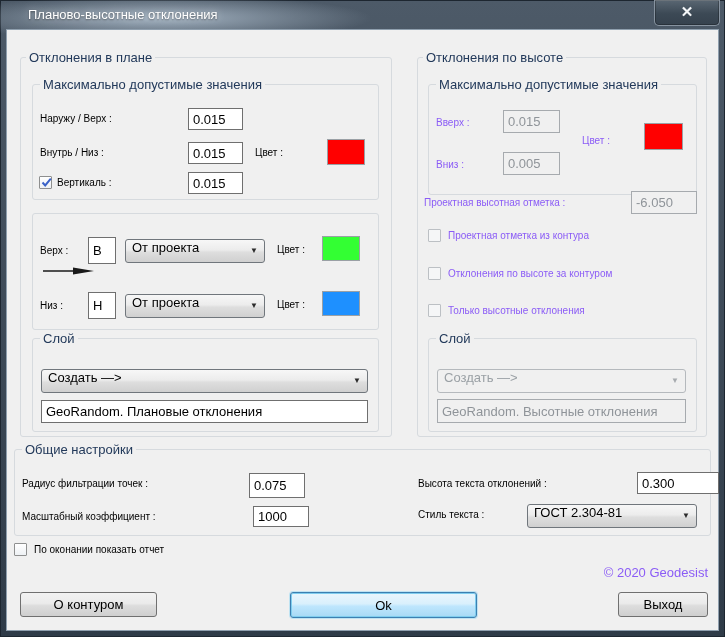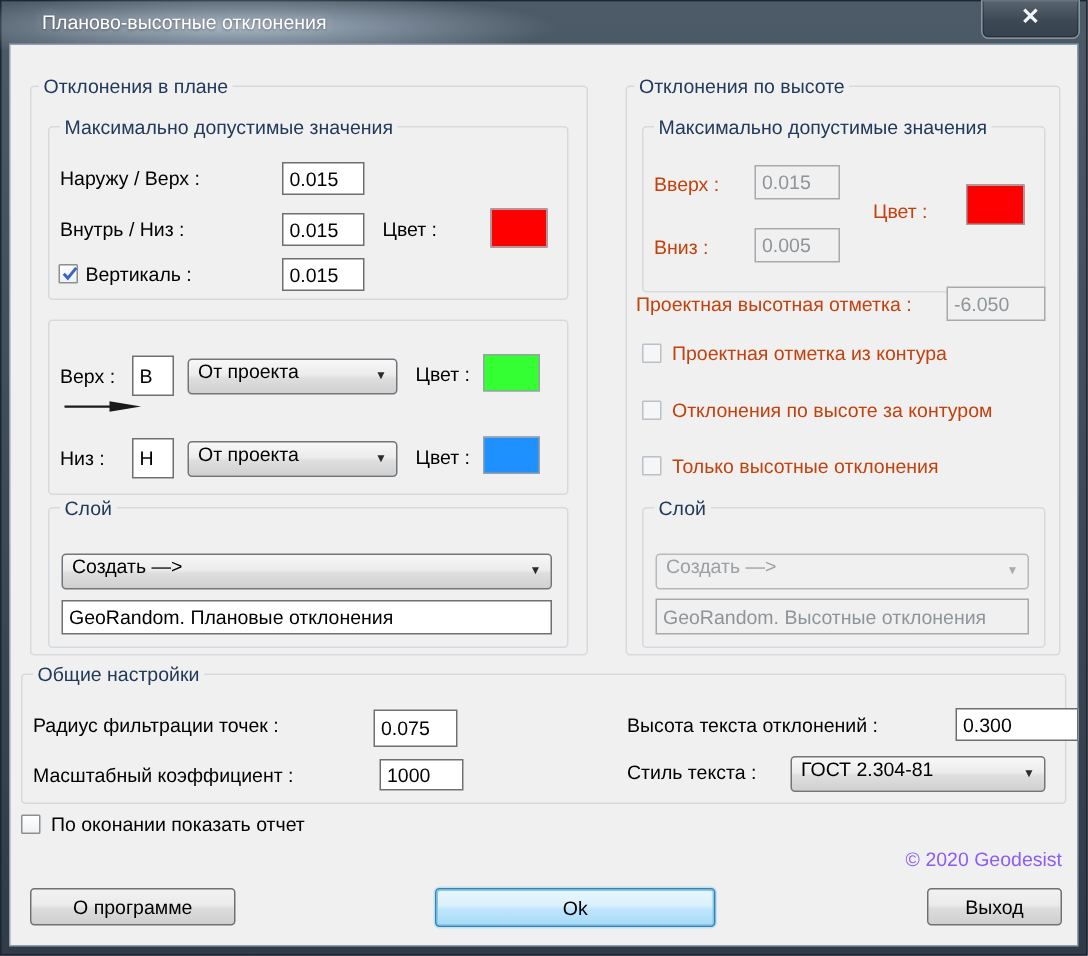--- a/index.html
+++ b/index.html
@@ -36,22 +36,22 @@
   .client {
     position:absolute; left:7px; top:30px; width:711px; height:600px;
     background:#f0f0f0;
     box-shadow:0 0 0 1px #8f9fae;
   }
   .grp { position:absolute; border:1px solid #d6dade; border-radius:3px; }
   .grp-lbl {
     position:absolute; font-size:13px; line-height:15px; color:#22395a;
     background:#f0f0f0; padding:0 3px; white-space:nowrap;
   }
-  .lbl { position:absolute; font-size:13px; line-height:16px; color:#000; white-space:nowrap; }
-  .lbl.dis { color:#c2410c; }
+  .lbl { position:absolute; font-size:10px; line-height:16px; color:#000; white-space:nowrap; }
+  .lbl.dis { color:#8b5cf6; }
   .txt {
     position:absolute; border:1px solid #6f6f6f; background:#fff; color:#000;
     font-family:"Liberation Sans", sans-serif; font-size:13px; padding:1px 4px;
   }
   .txt.dis { background:#f0f0f0; border-color:#a6aaae; color:#8f9499; }
   .combo {
     position:absolute; border:1px solid #70767c; border-radius:3px;
     background:linear-gradient(#f7f7f7, #ececec 45%, #dedede 55%, #d0d0d0);
     font-size:13px; color:#000; display:flex; align-items:flex-start;
     padding:0 20px 0 6px; white-space:nowrap; overflow:hidden;
@@ -203,18 +203,18 @@
     <div class="combo" style="left:520px; top:474px; width:170px; height:24px;">
       <span>ГОСТ 2.304-81</span>
       <span class="arrow">▼</span>
     </div>
 
     <div class="cb" style="left:7px; top:513px;"></div>
     <div class="lbl" style="left:27px; top:512px;">По оконании показать отчет</div>
 
     <div class="copyright" style="left:490px; top:535px; width:211px;">© 2020 Geodesist</div>
 
-    <div class="btn" style="left:13px; top:562px; width:137px; height:25px;">О программе</div>
+    <div class="btn" style="left:13px; top:562px; width:137px; height:25px;">О контуром</div>
     <div class="btn default" style="left:283px; top:562px; width:187px; height:26px;">Ok</div>
     <div class="btn" style="left:611px; top:562px; width:90px; height:25px;">Выход</div>
 
   </div>
 </div>
 
 </body></html>

